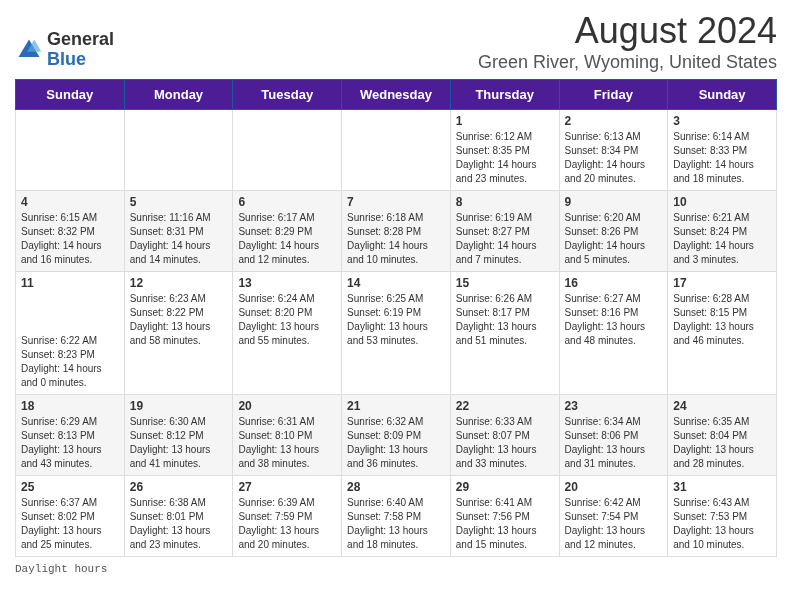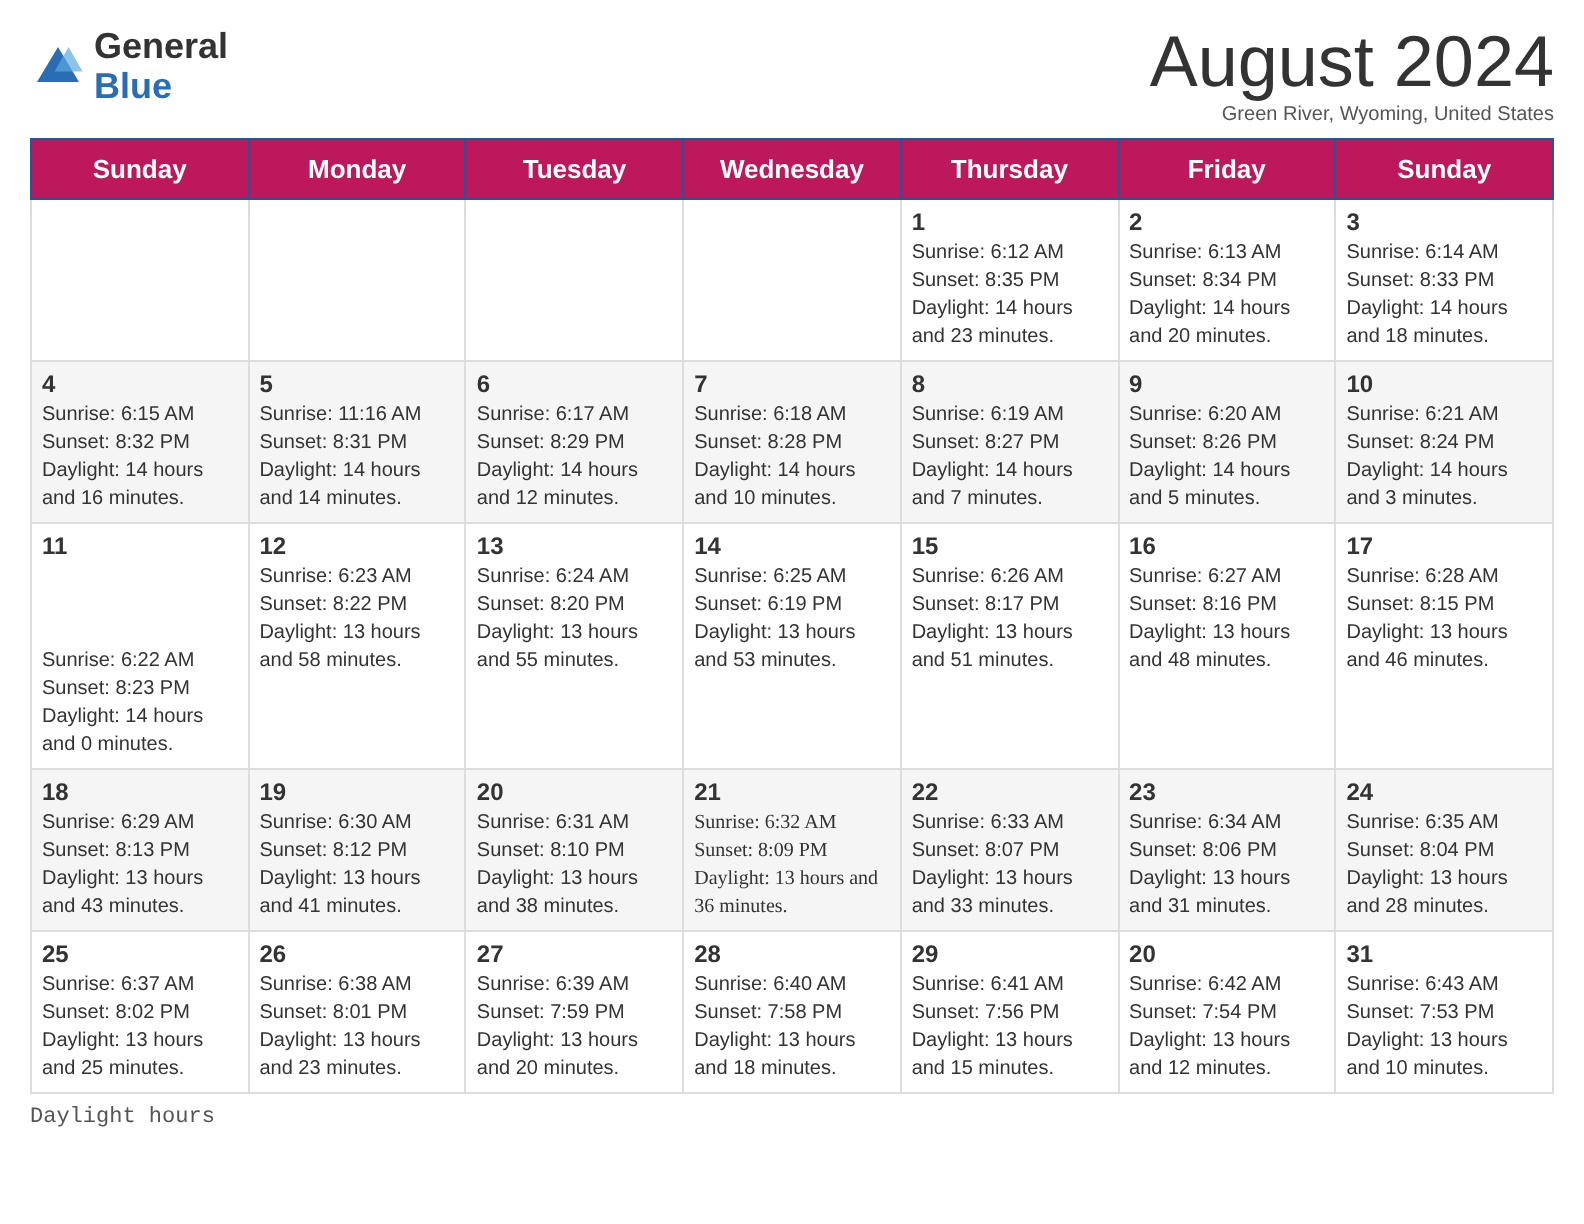--- a/index.html
+++ b/index.html
@@ -13,21 +13,21 @@
     .header {
       display: flex;
       justify-content: space-between;
       align-items: flex-start;
       margin-bottom: 6px;
     }
     .logo {
       display: flex;
       align-items: center;
       gap: 4px;
-      margin-top: 4px;
+      margin-top: 20px;
     }
     .logo-text {
       font-size: 18px;
       font-weight: bold;
       line-height: 1.1;
     }
     .logo-general { color: #333; }
     .logo-blue { color: #2a6db5; }
     .logo-icon {
       width: 28px;
@@ -35,31 +35,31 @@
     }
     .title-block {
       text-align: right;
     }
     .main-title {
       font-size: 36px;
       color: #333;
       font-weight: normal;
     }
     .subtitle {
-      font-size: 10px;
+      font-size: 18px;
       color: #555;
       text-align: right;
     }
     .calendar-table {
       width: 100%;
       border-collapse: collapse;
       border: 1px solid #ccc;
     }
     .calendar-table th {
-      background-color: #be185d;
+      background-color: #4c1d95;
       color: #fff;
       text-align: center;
       padding: 7px 4px;
       font-size: 13px;
       font-weight: bold;
       border: 1px solid #1a5a9a;
     }
     .calendar-table td {
       vertical-align: top;
       border: 1px solid #ddd;
@@ -258,21 +258,21 @@
 Daylight: 13 hours and 41 minutes.</div>
         </td>
         <td>
           <span class="day-number">20</span>
           <div class="day-info" style="white-space: pre-line;">Sunrise: 6:31 AM
 Sunset: 8:10 PM
 Daylight: 13 hours and 38 minutes.</div>
         </td>
         <td>
           <span class="day-number">21</span>
-          <div class="day-info" style="white-space: pre-line; font-family: Liberation Serif, serif;">Sunrise: 6:32 AM
+          <div class="day-info" style="white-space: pre-line;">Sunrise: 6:32 AM
 Sunset: 8:09 PM
 Daylight: 13 hours and 36 minutes.</div>
         </td>
         <td>
           <span class="day-number">22</span>
           <div class="day-info" style="white-space: pre-line;">Sunrise: 6:33 AM
 Sunset: 8:07 PM
 Daylight: 13 hours and 33 minutes.</div>
         </td>
         <td>

